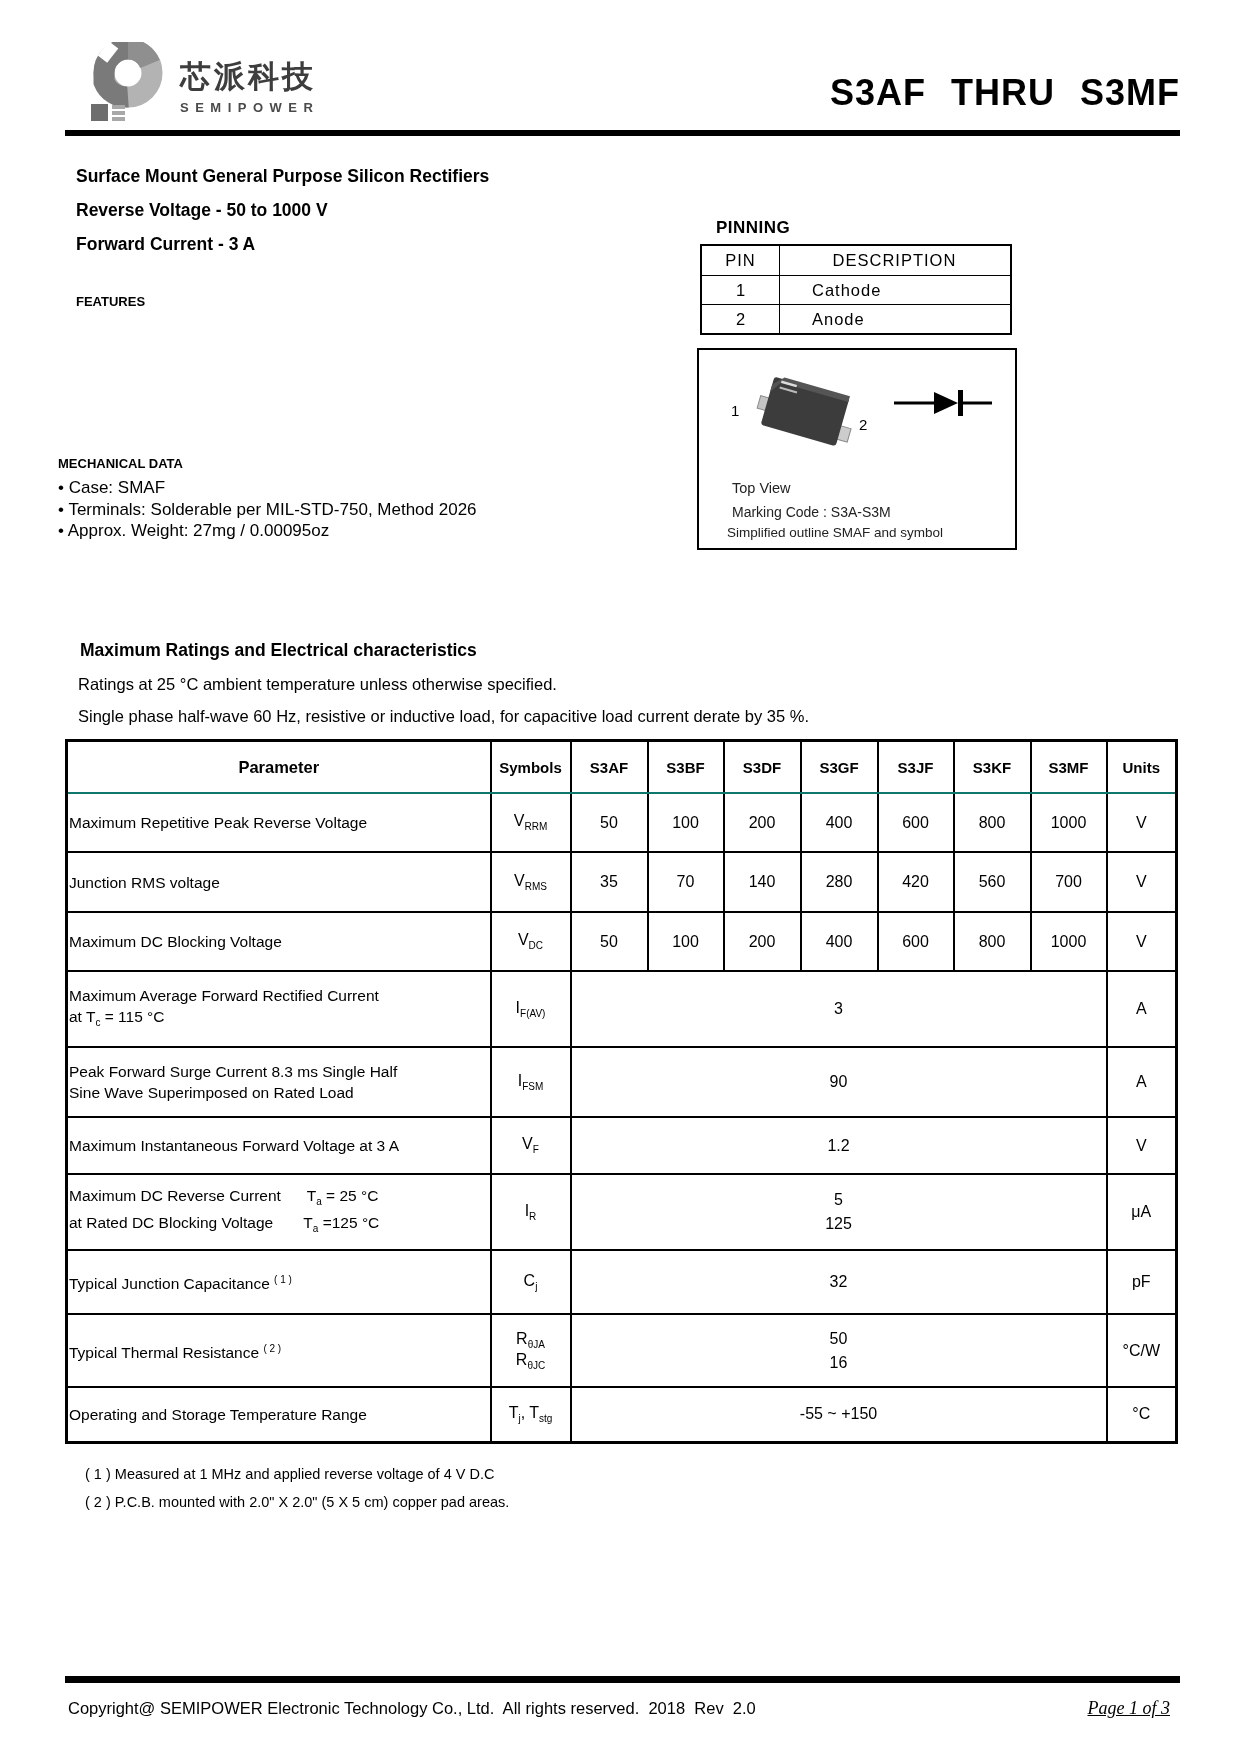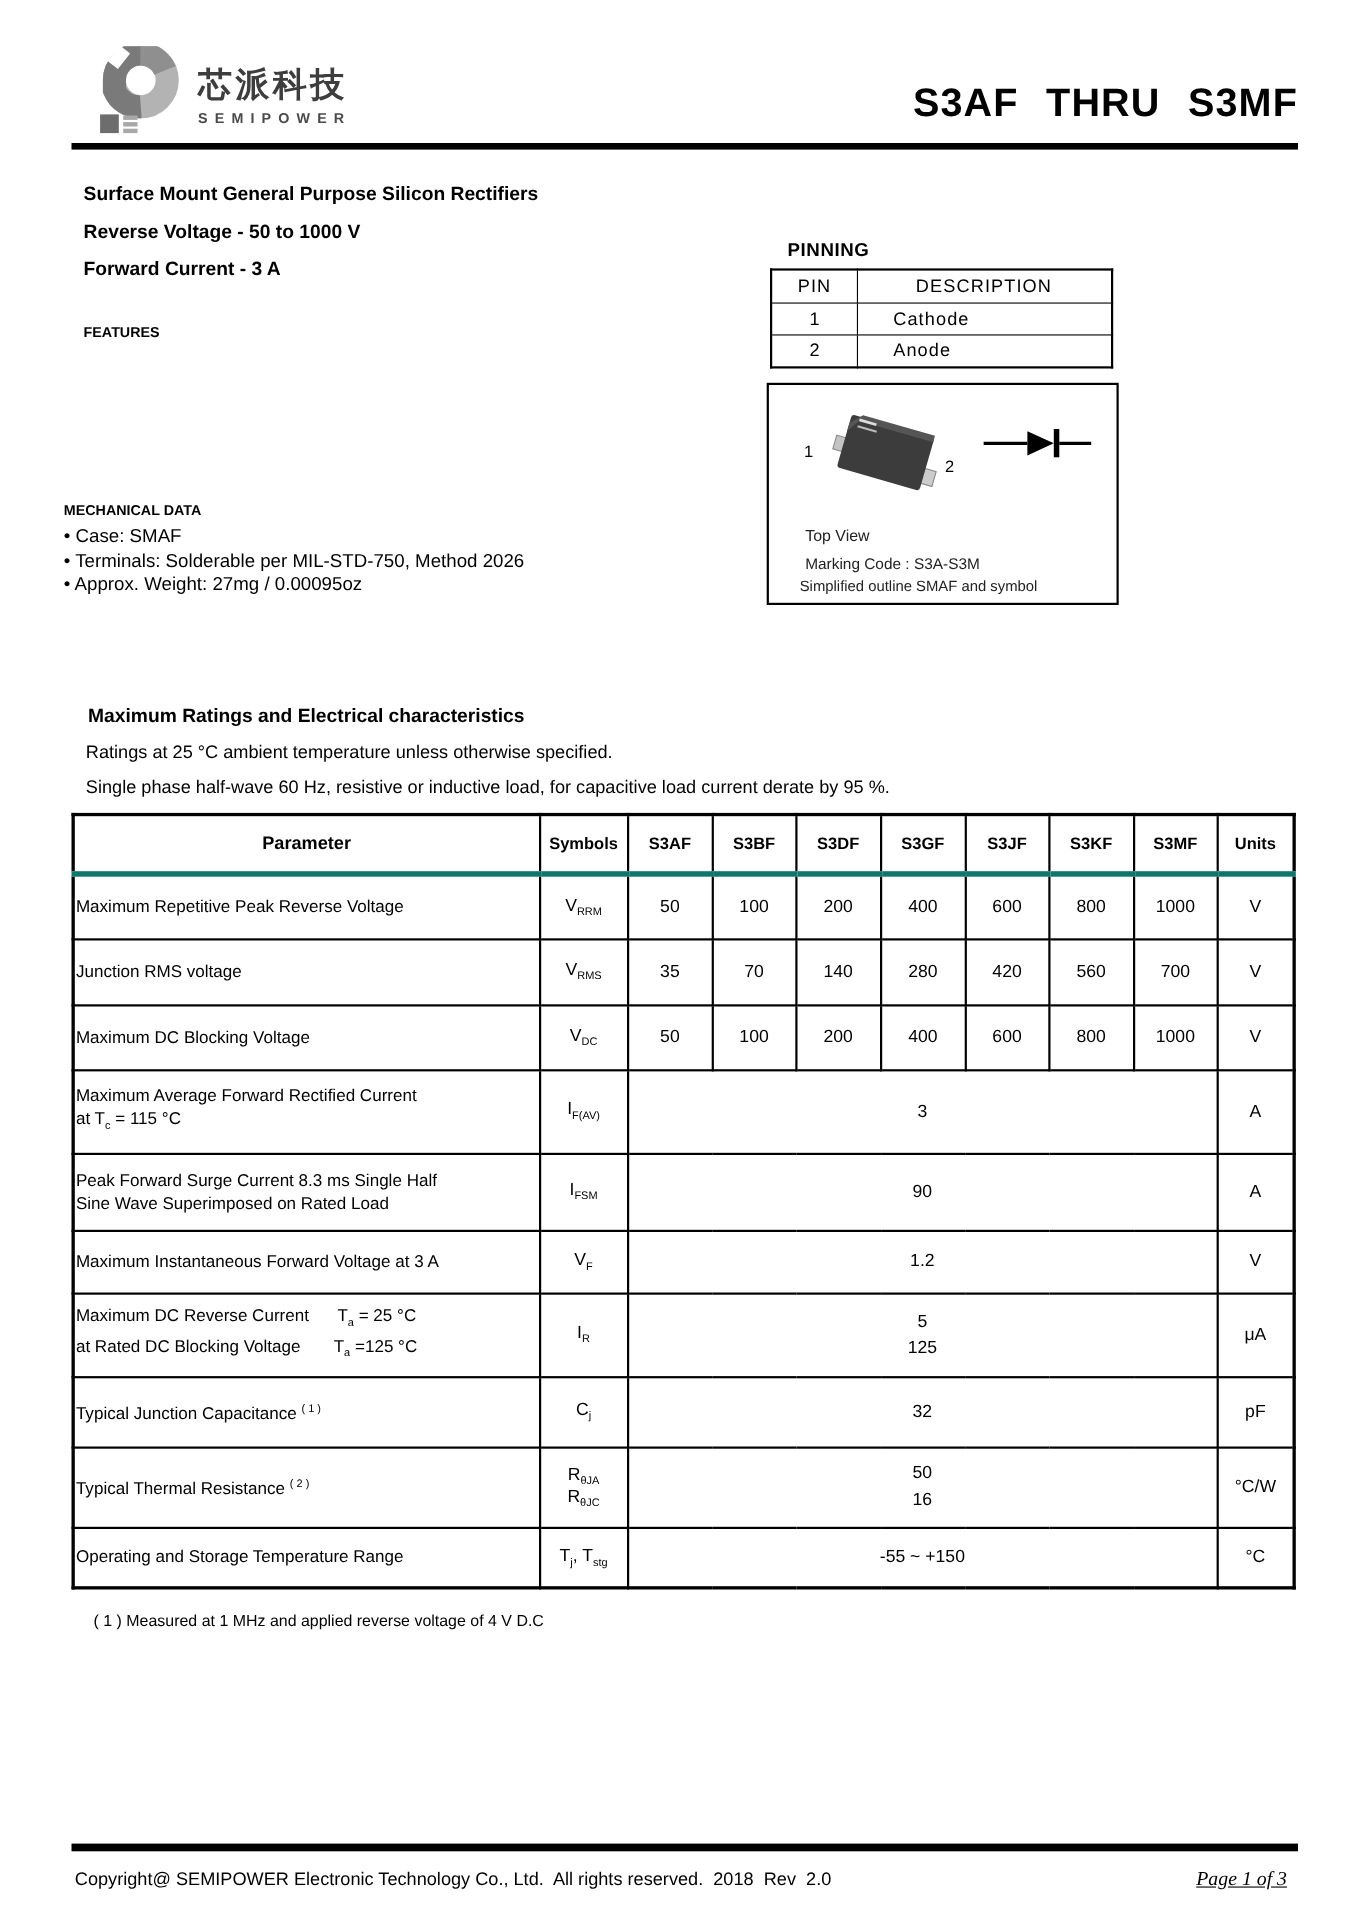--- a/index.html
+++ b/index.html
@@ -54,21 +54,21 @@
   .pkg-cap3 { position:absolute; left:28px; top:175px; font-size:13.5px; color:#222; }
 
   
   .ratings-heading { position:absolute; left:80px; top:640px; font-size:17.5px; font-weight:bold; }
   .ratings-notes { position:absolute; left:78px; top:668px; font-size:16.5px; line-height:32px; }
   .ratings-table {
     position:absolute; left:65px; top:739px; width:1110px;
     border-collapse:collapse; table-layout:fixed; border:3px solid #000;
   }
   .ratings-table th, .ratings-table td { border:2px solid #000; overflow:hidden; }
-  .ratings-table thead th { height:48px; font-size:15px; font-weight:bold; border-bottom:5px solid #0f766e; }
+  .ratings-table thead th { height:48px; font-size:15px; font-weight:bold; border-bottom:2px solid #0f766e; }
   .ratings-table thead th.h-param { font-size:16.5px; }
   .c-param { text-align:left; font-size:15.5px; line-height:21px; }
   .c-sym { text-align:center; font-size:16px; }
   .c-val, .c-span, .c-unit { text-align:center; font-size:16px; }
   .c-val { border-left-width:1px; border-right-width:1px; }
   .c-span div { line-height:24px; }
   sub { font-size:10px; }
   sup { font-size:10px; }
 
   .footnotes { position:absolute; left:85px; top:1460px; font-size:14.5px; line-height:28px; }
@@ -162,21 +162,21 @@
       <line x1="69" y1="13" x2="98" y2="13" stroke="#000" stroke-width="3"></line>
     </svg>
     <div class="pkg-cap1">Top View</div>
     <div class="pkg-cap2">Marking Code :  S3A-S3M</div>
     <div class="pkg-cap3">Simplified outline SMAF and symbol</div>
   </div>
 
   <div class="ratings-heading">Maximum Ratings and Electrical characteristics</div>
   <div class="ratings-notes">
     <div>Ratings at 25 °C ambient temperature unless otherwise specified.</div>
-    <div>Single phase half-wave 60 Hz, resistive or inductive load, for capacitive load current derate by 95 %.</div>
+    <div>Single phase half-wave 60 Hz, resistive or inductive load, for capacitive load current derate by 35 %.</div>
   </div>
 
   <table class="ratings-table">
     <colgroup>
       <col style="width:424px">
         <col style="width:80px">
       <col style="width:77px">
         <col style="width:76px">
         <col style="width:77px">
         <col style="width:77px">
@@ -336,20 +336,21 @@
           <td class="c-span" colspan="7">
             <div>-55 ~ +150</div>
           </td>
           <td class="c-unit">°C</td>
         </tr>
       </tbody>
   </table>
 
   <div class="footnotes">
     <div>( 1 ) Measured at 1 MHz and applied reverse voltage of 4 V D.C</div>
+    <div>( 2 ) P.C.B. mounted with 2.0" X 2.0" (5 X 5 cm) copper pad areas.</div>
   </div>
 
   <div class="footer-rule"></div>
   <div class="footer-row">
     <span class="copyright">Copyright@ SEMIPOWER Electronic Technology Co., Ltd.&nbsp; All rights reserved.&nbsp; 2018&nbsp; Rev&nbsp; 2.0</span>
     <span class="pageno">Page 1 of 3</span>
   </div>
 
 </div>
 

